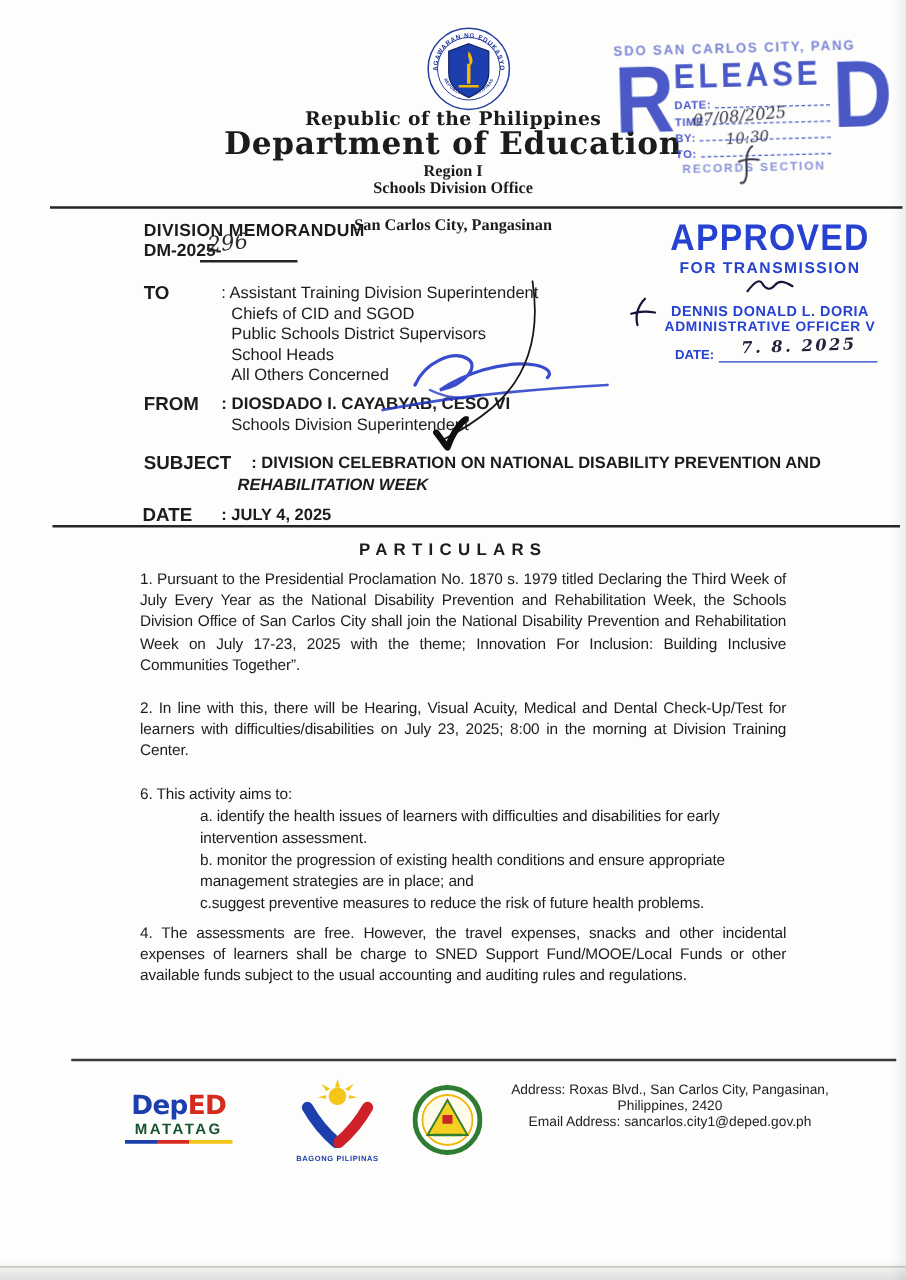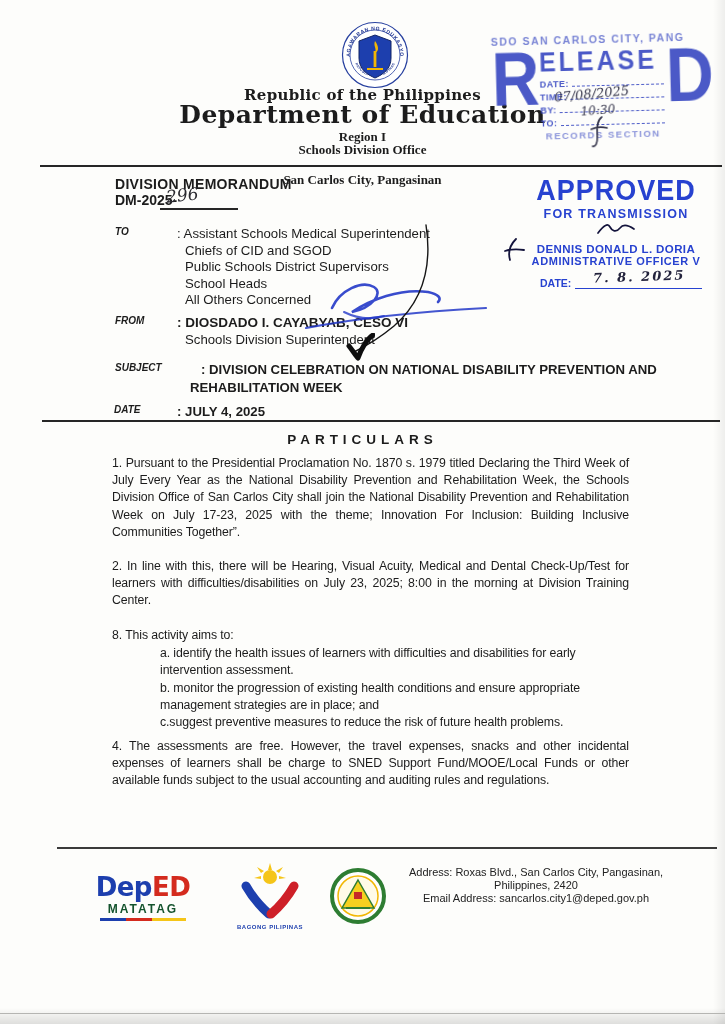--- a/index.html
+++ b/index.html
@@ -42,30 +42,30 @@
   .ap-daterow { display:flex; align-items:flex-end; margin-top:6px; padding-left:10px; font-size:10.5px; font-weight:900; }
   .ap-dateline { flex:1; border-bottom:1.8px solid #2742d0; margin-left:4px; position:relative; height:15px; }
   .ap-date-hand { position:absolute; left:18px; top:-4px; font-size:13px; letter-spacing:2px; transform:rotate(-2deg); white-space:nowrap; }
   
   .abs { position:absolute; }
   .b { font-weight:bold; }
   .memo-title { left:115px; top:176px; font-size:14px; font-weight:bold; letter-spacing:.3px; }
   .memo-num { left:115px; top:192px; font-size:14px; font-weight:bold; }
   .num-hand { position:absolute; left:166px; top:185px; font-size:17px; transform:rotate(-6deg); color:#2a2a30; }
   .num-line { left:160px; top:208px; width:78px; height:1.5px; }
-  .lbl { font-size:10px; font-weight:bold;font-style:italic; }
+  .lbl { font-size:15px; font-weight:bold; }
   .val { font-size:13.2px; }
   .to-lines { left:177px; top:226px; font-size:13.2px; line-height:16.6px; }
   .to-lines div:not(:first-child) { padding-left:8px; }
   .doc-body { font-size:12.3px; line-height:17.2px; text-align:justify; letter-spacing:-.1px; }
   .particulars { left:0; right:0; top:432px; text-align:center; font-size:13.5px; font-weight:900; letter-spacing:5px; }
   
   .foot-addr { left:392px; top:866px; width:288px; font-size:11px; line-height:13px; text-align:center; color:#222; }
   .deped-logo { left:84px; top:872px; width:118px; text-align:center; }
-  .deped-word { font-size:26px; font-weight:900; letter-spacing:-.5px; font-family:"DejaVu Sans", sans-serif; }
+  .deped-word { font-size:21px; font-weight:900; letter-spacing:-.5px; font-family:"DejaVu Sans", sans-serif; }
   .deped-word .blue { color:#1d3fae; } .deped-word .red { color:#d42b1e; }
   .matatag { font-size:12px; font-weight:900; color:#14532d; letter-spacing:2px; margin-top:0px; }
   .mat-bar { height:3px; width:86px; margin:2px auto 0;
     background:linear-gradient(90deg,#1d3fae 0 30%,#d42b1e 30% 60%,#f5c518 60% 100%); }
   .bp-logo { left:232px; top:862px; width:76px; text-align:center; }
   .bp-label { font-size:6px; font-weight:900; color:#1d3fae; letter-spacing:.5px; }
   .sdo-logo { left:330px; top:868px; }
   
   .edge-right { position:absolute; right:0; top:0; width:12px; height:100%;
     background:linear-gradient(90deg, rgba(0,0,0,0) 0%, rgba(0,0,0,.06) 100%); }
@@ -157,34 +157,34 @@
     </svg>
   </div>
 
   <div class="abs memo-title">DIVISION MEMORANDUM</div>
   <div class="abs memo-num">DM-2025-</div>
   <div class="hand num-hand abs">296</div>
   <div class="rule num-line"></div>
 
   <div class="abs lbl" style="left:115px; top:226px;">TO</div>
   <div class="abs to-lines">
-    <div>: Assistant Schools Medical Superintendent</div>
+    <div>: Assistant Training Division Superintendent</div>
     <div>Chiefs of CID and SGOD</div>
     <div>Public Schools District Supervisors</div>
     <div>School Heads</div>
     <div>All Others Concerned</div>
   </div>
 
   <div class="abs lbl" style="left:115px; top:315px;">FROM</div>
   <div class="abs val b" style="left:177px; top:315px; font-size:13.5px;">: DIOSDADO I. CAYABYAB, CESO VI</div>
   <div class="abs val" style="left:185px; top:332px;">Schools Division Superintendent</div>
 
   <div class="abs lbl" style="left:115px; top:362px;">SUBJECT</div>
   <div class="abs val b" style="left:177px; top:362px;margin-left:24px;">:  DIVISION CELEBRATION ON NATIONAL DISABILITY PREVENTION AND</div>
-  <div class="abs val b" style="left:190px; top:380px;">REHABILITATION  WEEK</div>
+  <div class="abs val b" style="left:190px; top:380px;font-style:italic;">REHABILITATION  WEEK</div>
 
   <div class="abs lbl" style="left:114px; top:404px;">DATE</div>
   <div class="abs val b" style="left:177px; top:404px;">: JULY 4, 2025</div>
   <div class="rule" style="left:42px; top:420px; width:678px; height:2.2px;"></div>
 
   <svg class="sig-svg" style="left:300px; top:278px;" width="195" height="58" viewBox="0 0 195 58">
     <path d="M32,30 C40,12 62,2 74,9 C84,15 72,30 52,34 C70,22 100,10 128,14 C138,16 142,20 138,24" fill="none" stroke="#2338c8" stroke-width="2.6" stroke-linecap="round" opacity=".9"></path>
     <path d="M6,50 C48,42 110,34 186,30" fill="none" stroke="#2338c8" stroke-width="2.2" stroke-linecap="round" opacity=".85"></path>
     <path d="M44,34 C56,40 70,42 84,38" fill="none" stroke="#2338c8" stroke-width="2" stroke-linecap="round" opacity=".8"></path>
   </svg>
@@ -192,21 +192,21 @@
     <path d="M78,3 C84,42 76,78 46,104 C34,114 18,124 6,130" fill="none" stroke="#161616" stroke-width="1.4" stroke-linecap="round"></path>
   </svg>
   <svg class="ink-svg" style="left:345px; top:333px;" width="30" height="28" viewBox="0 0 30 28">
     <path d="M4,13 C8,18 11,23 13,25 C16,16 22,6 28,2" fill="none" stroke="#0e0e0e" stroke-width="5" stroke-linecap="round" stroke-linejoin="round"></path>
   </svg>
 
   <div class="abs particulars">PARTICULARS</div>
 
   <div class="abs doc-body" style="left:112px; top:455px; width:517px;">1. Pursuant to the Presidential Proclamation No. 1870 s. 1979 titled Declaring the Third Week of July Every Year as the National Disability Prevention and Rehabilitation Week, the Schools Division Office of San Carlos City shall join the National Disability Prevention and Rehabilitation Week on July 17-23, 2025 with the theme; Innovation For Inclusion: Building Inclusive Communities Together”.</div>
   <div class="abs doc-body" style="left:112px; top:558px; width:517px;">2. In line with this, there will be Hearing, Visual Acuity, Medical and Dental Check-Up/Test for learners with difficulties/disabilities on July 23, 2025; 8:00 in the morning at Division Training Center.</div>
-  <div class="abs doc-body" style="left:112px; top:627px; width:517px; text-align:left;">8. This activity aims to:</div>
+  <div class="abs doc-body" style="left:112px; top:627px; width:517px; text-align:left;">6. This activity aims to:</div>
   <div class="abs doc-body" style="left:160px; top:645px; width:470px; text-align:left;">a. identify the health issues of learners with difficulties and disabilities for early intervention assessment.</div>
   <div class="abs doc-body" style="left:160px; top:680px; width:470px; text-align:left;">b. monitor the progression of existing health conditions and ensure appropriate management strategies are in place; and</div>
   <div class="abs doc-body" style="left:160px; top:714px; width:470px; text-align:left;">c.suggest preventive measures to reduce the risk of future health problems.</div>
   <div class="abs doc-body" style="left:112px; top:738px; width:517px;">4. The assessments are free. However, the travel expenses, snacks and other incidental expenses of learners shall be charge to SNED Support Fund/MOOE/Local Funds or other available funds subject to the usual accounting and auditing rules and regulations.</div>
 
   <div class="rule" style="left:57px; top:847px; width:660px; height:1.8px; background:#3a3a3a;"></div>
 
   <div class="abs deped-logo">
     <div class="deped-word"><span class="blue">Dep</span><span class="red">ED</span></div>
     <div class="matatag">MATATAG</div>

